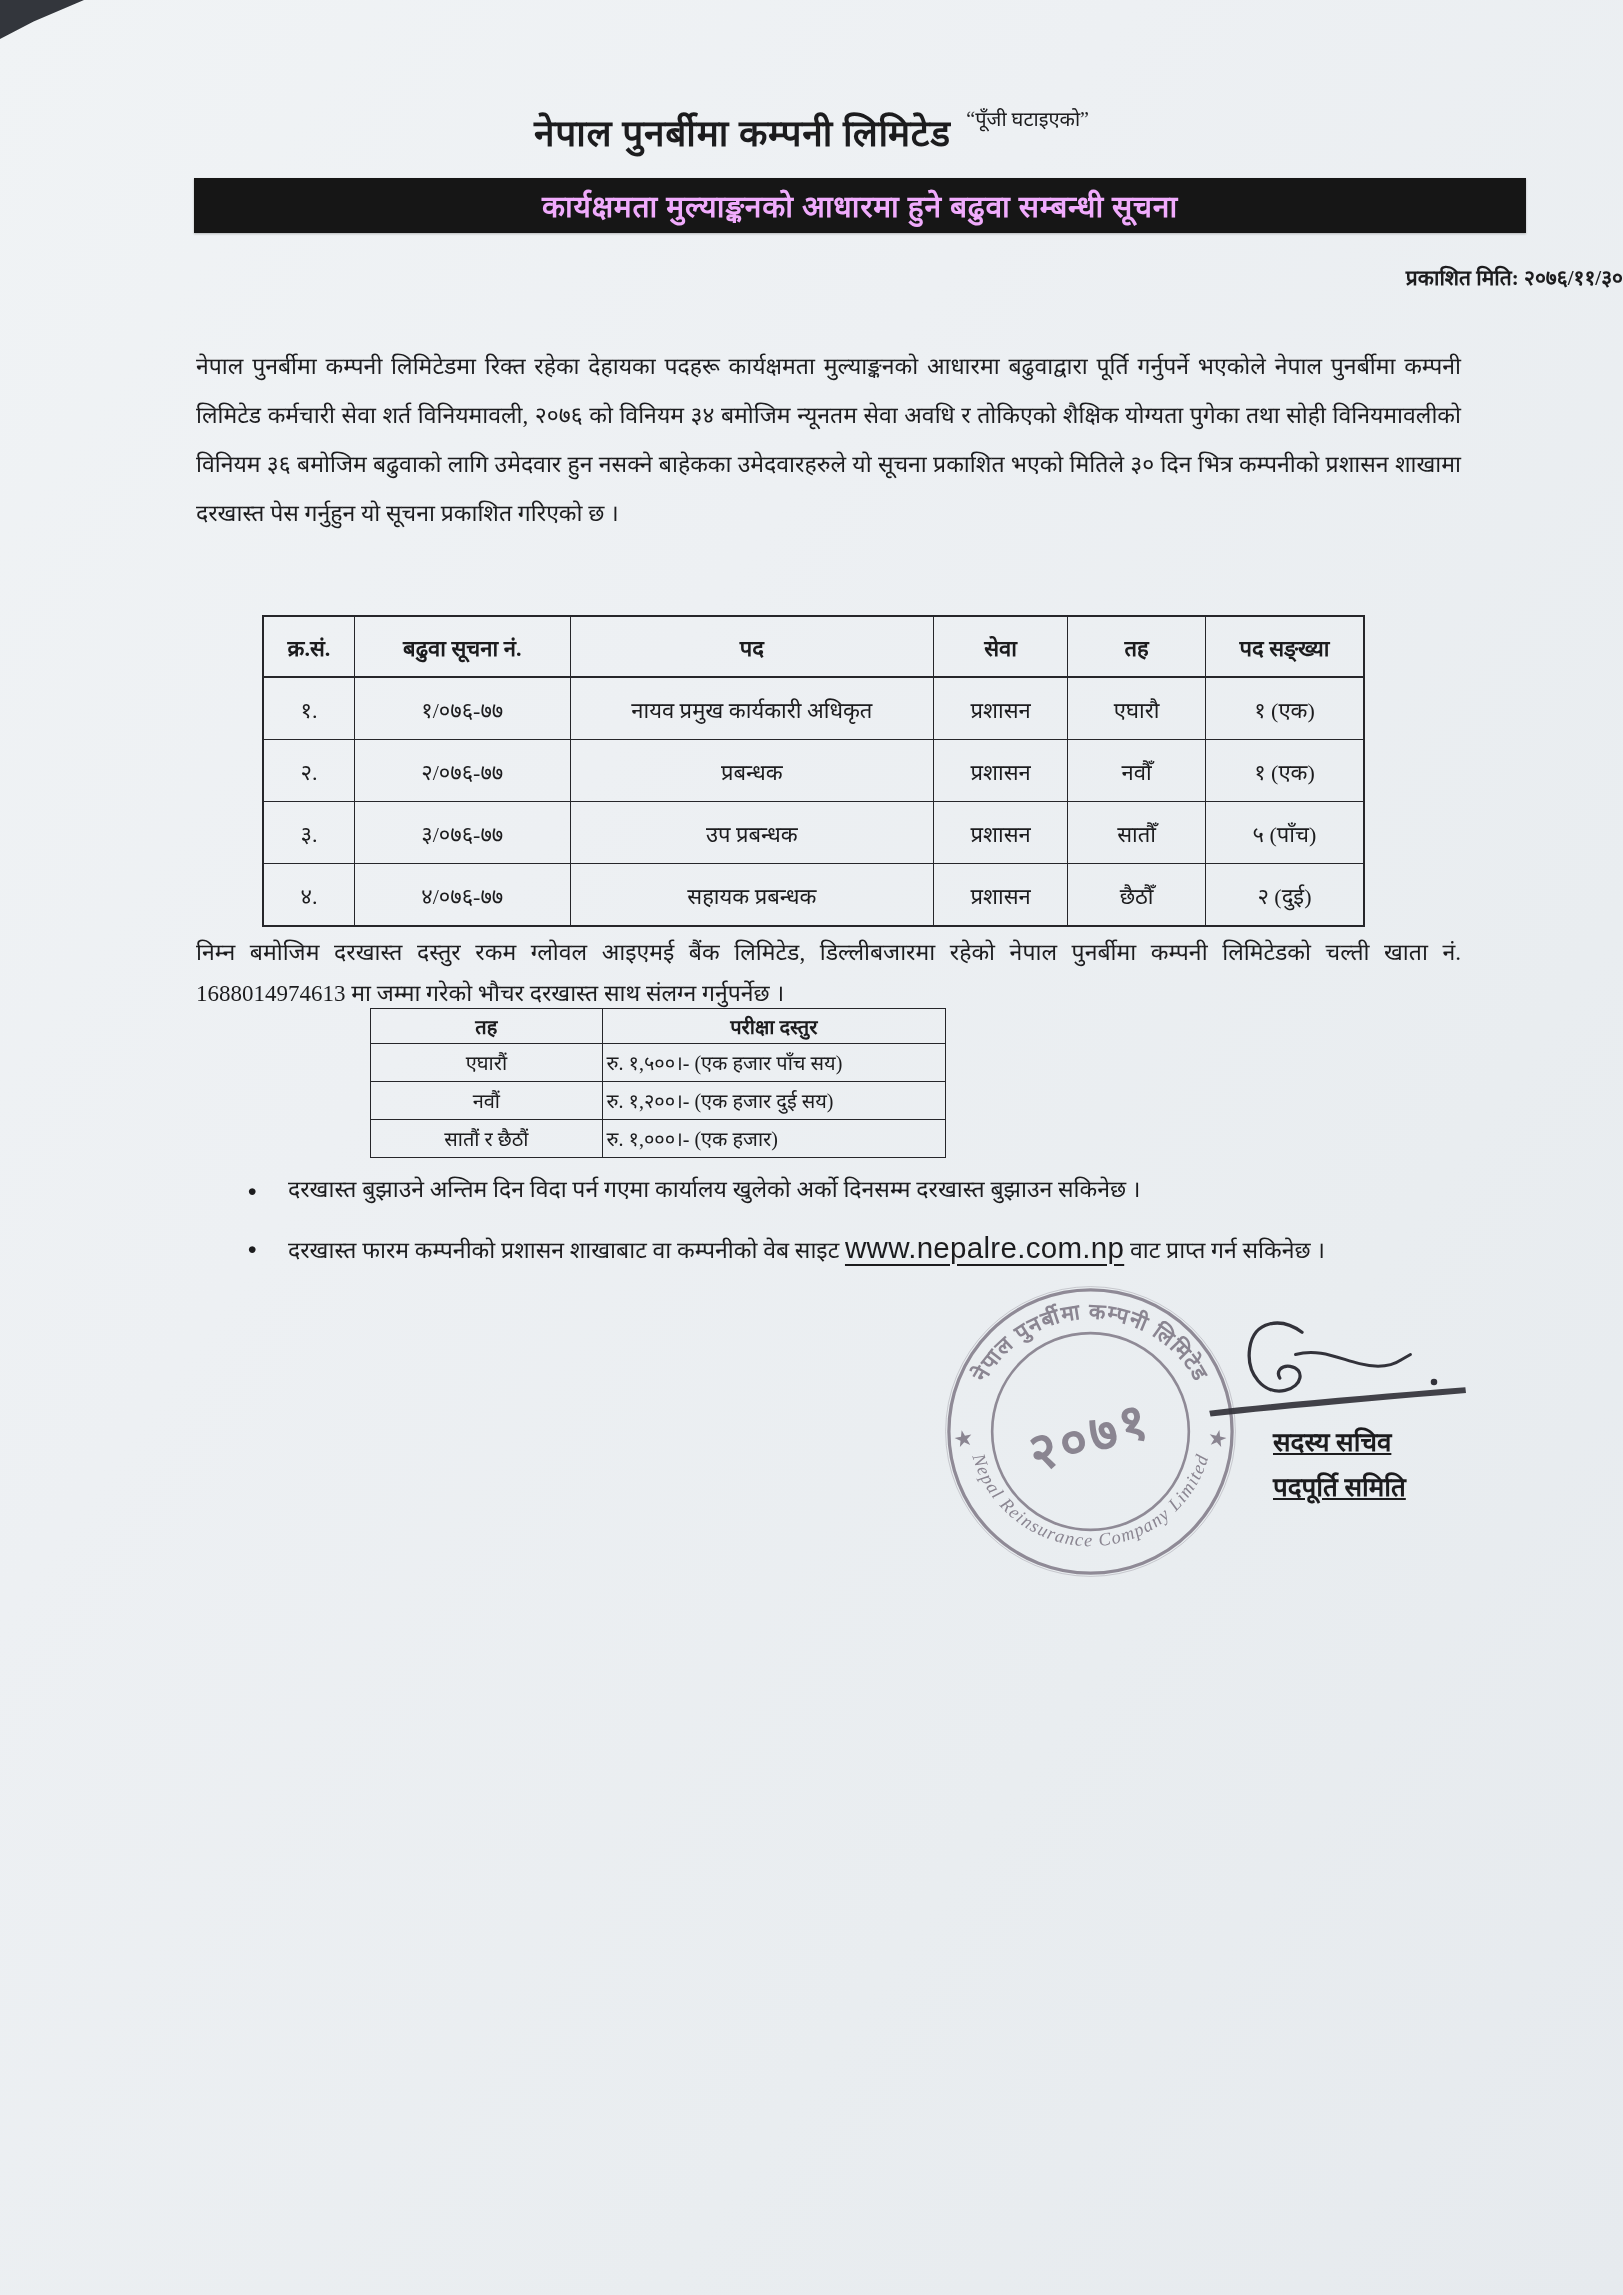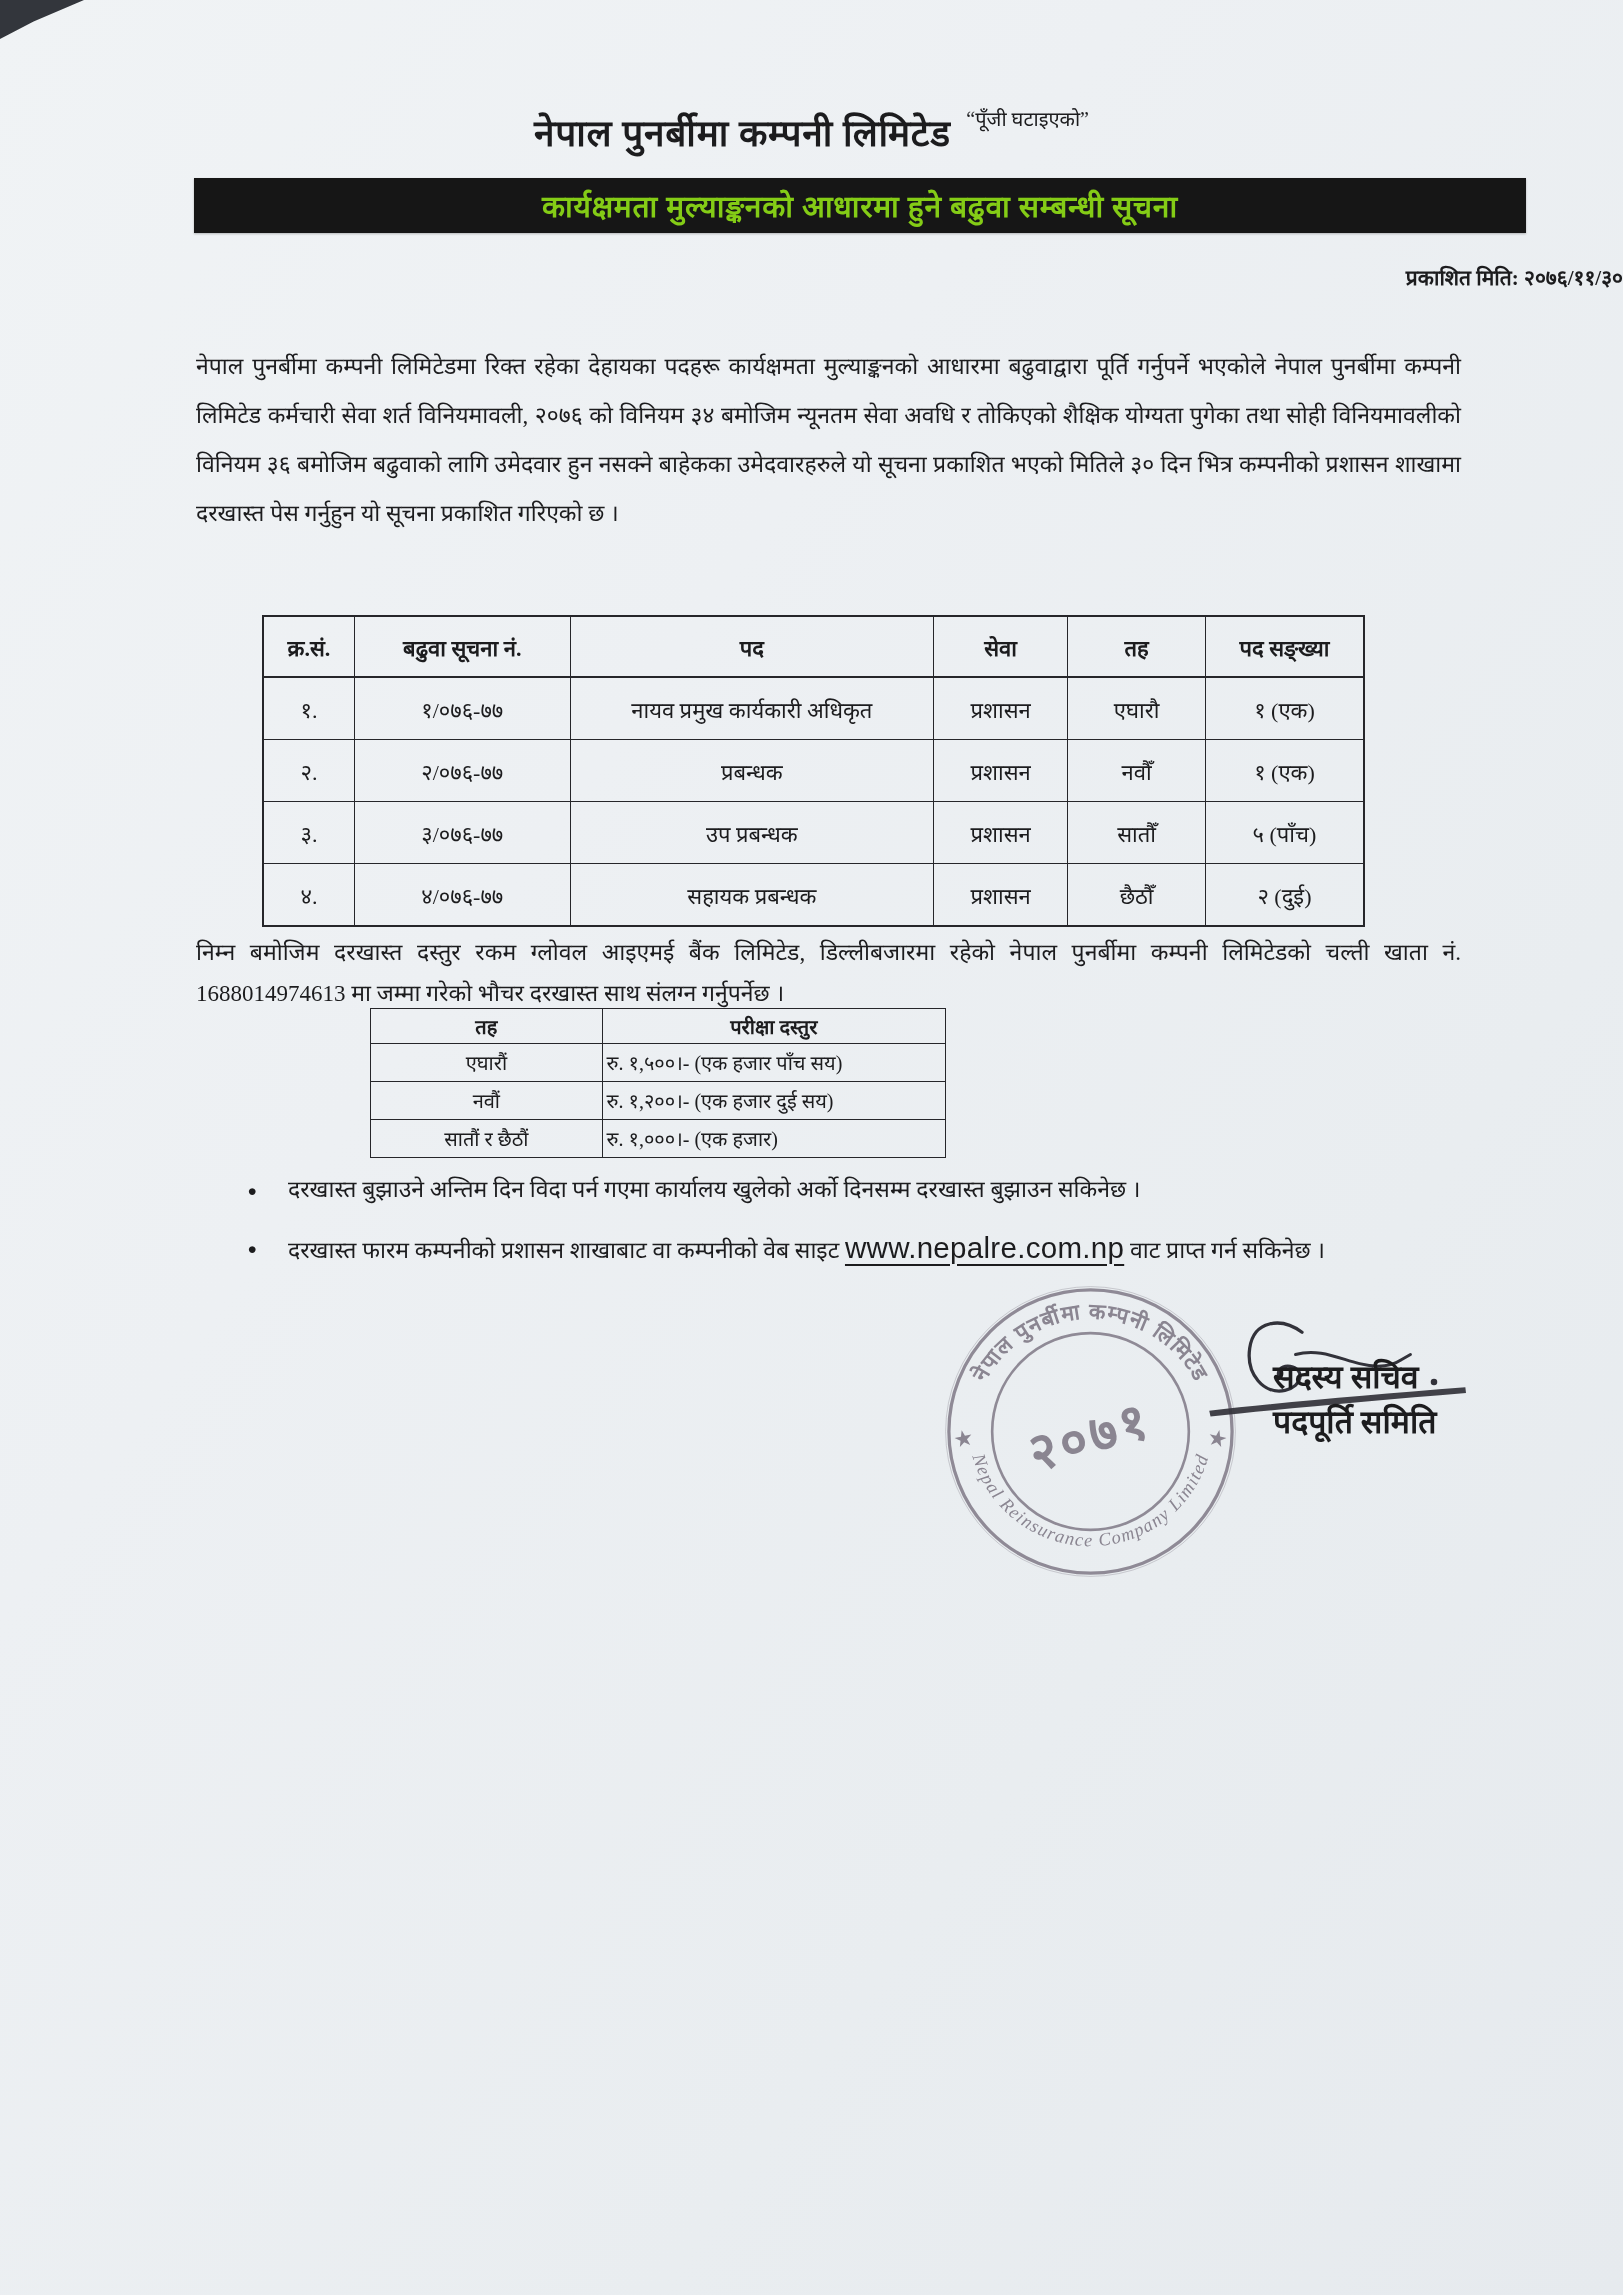--- a/index.html
+++ b/index.html
@@ -8,21 +8,21 @@
     background:linear-gradient(125deg,#f0f3f5 0%,#edf0f3 35%,#e9edf0 70%,#e6eaee 100%);
     font-family:"Liberation Serif","DejaVu Serif",serif;color:#1c1c1e;
   }
   .corner-artifact{position:absolute;left:0;top:0;width:84px;height:39px;background:#23262b;
     clip-path:polygon(0 0,100% 0,40% 55%,0 100%);opacity:.92;}
   .title-row{position:absolute;left:0;top:105px;width:100%;text-align:center;white-space:nowrap;}
   .main-title{font-size:37px;font-weight:700;letter-spacing:0.7px;}
   .title-note{font-size:20px;font-weight:400;margin-left:13px;vertical-align:19.6px;}
   .banner{position:absolute;left:194px;top:178px;width:1332px;height:55px;background:#161616;
     display:flex;align-items:center;justify-content:center;box-shadow:0 1.3px 2px rgba(0,0,0,.25);}
-  .banner-text{color:#84cc16;font-size:30px;font-weight:700;letter-spacing:0.7px;}
+  .banner-text{color:#f0abfc;font-size:30px;font-weight:700;letter-spacing:0.7px;}
   .date-line{position:absolute;left:0;top:263px;width:100%;text-align:right;font-size:21px;font-weight:600;}
   .para{position:absolute;left:196px;width:1265px;font-size:23px;text-align:justify;}
   .para1{top:319px;line-height:49px;}
   .para2{top:909px;line-height:41px;}
   table{border-collapse:collapse;table-layout:fixed;}
   .vacancy-table{position:absolute;left:262px;top:585px;width:1103px;font-size:22px;margin-top:30px;}
   .vacancy-table th,.vacancy-table td{border:1.3px solid #26262a;text-align:center;vertical-align:middle;padding:0 5.2px;}
   .vacancy-table th{height:59px;font-weight:700;border-bottom-width:2px;}
   .vacancy-table td{height:61px;}
   .vacancy-table{border:2px solid #26262a;}
@@ -36,21 +36,21 @@
   .bullets{position:absolute;left:241px;top:1166px;width:1240px;margin:0;padding:0;list-style:none;}
   .bullets li{position:relative;padding-left:47px;font-size:23px;line-height:47px;text-align:justify;margin-bottom:10.5px;}
   .bullet-dot{position:absolute;left:6.5px;top:1.3px;font-size:15.7px;}
   .weblink{font-family:"Liberation Sans","DejaVu Sans",sans-serif;font-size:29.5px;font-weight:500;
     text-decoration:underline;text-underline-offset:5.9px;text-decoration-thickness:2px;letter-spacing:0.3px;}
   .stamp-wrap{position:absolute;left:943px;top:1284px;width:295px;height:295px;opacity:.88;}
   .stamp-wrap svg{width:100%;height:100%;}
   .stamp-ink{fill:none;stroke:#837d8a;}
   .stamp-text{fill:#7d7784;}
   .sig-wrap{position:absolute;left:1204px;top:1314px;width:281px;height:111px;}
-  .sig-labels{position:absolute;left:1273px;top:1355px;font-size:32px;font-weight:600;line-height:45px;white-space:nowrap;}
+  .sig-labels{position:absolute;left:1273px;top:1420px;font-size:26px;font-weight:600;line-height:45px;white-space:nowrap;text-decoration:underline;}
 </style>
 </head>
 <body>
 
 <div class="paper">
 
   <div class="corner-artifact"></div>
 
   <div class="title-row">
     <span class="main-title">नेपाल पुनर्बीमा कम्पनी लिमिटेड</span>

